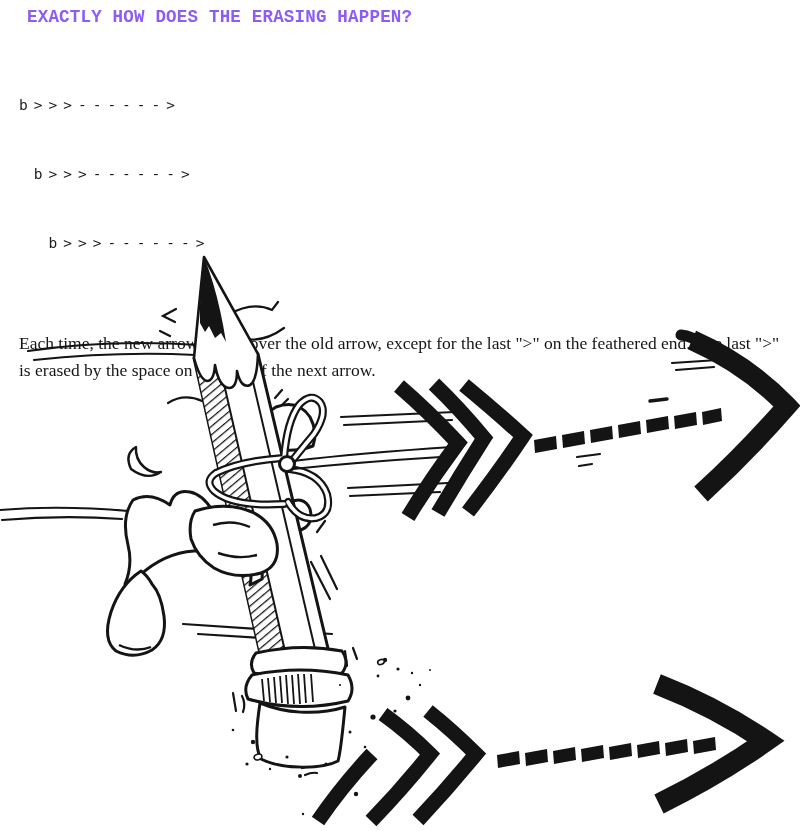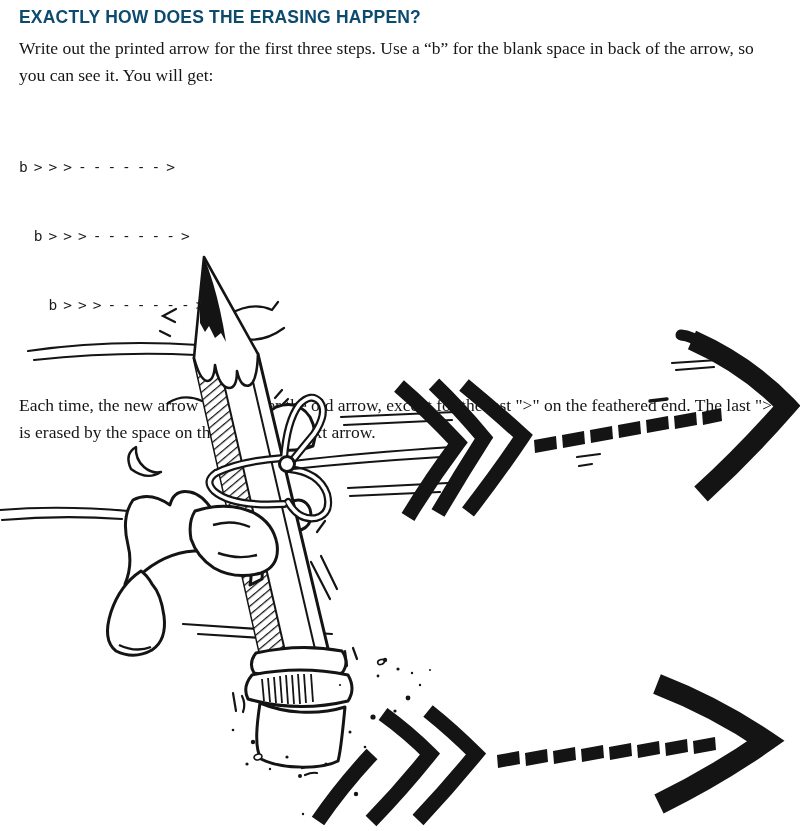--- a/index.html
+++ b/index.html
@@ -2,43 +2,42 @@
 <html><head>
 <meta charset="utf-8">
 <style>
   html,body{margin:0;padding:0;}
   body{
     width:800px;height:831px;background:#ffffff;color:#151515;
     font-family:"Liberation Serif",serif;overflow:hidden;position:relative;
   }
   .text-col{padding:7px 19px 0 19px;}
   .headline{
-    font-family:Liberation Sans, sans-serif;
+    font-family:Liberation Mono, monospace;
     font-size:17.5px;font-weight:700;letter-spacing:.2px;
-    margin:0 0 7px 0;color:#0c4a6e;
+    margin:0 0 7px 8px;color:#8b5cf6;
   }
   .body-para{
     font-size:17.5px;line-height:27px;width:764px;margin:0;color:#161616;
   }
   .code-listing{
     font-family:"DejaVu Sans Mono",monospace;
     font-size:14.5px;line-height:23px;letter-spacing:6px;
     margin:21px 0 0 0;white-space:pre;color:#1a1a1a;
   }
   .code-listing div{white-space:pre;}
   .explain-para{margin-top:29px;}
   .illustration-wrap{position:absolute;left:0;top:255px;width:800px;height:576px;}
   svg{display:block;}
 </style>
 </head>
 <body>
 
 <div class="text-col">
   <h1 class="headline">EXACTLY HOW DOES THE ERASING HAPPEN?</h1>
-  <p class="body-para">Write out the printed arrow for the first three steps. Use a “b” for the blank space in back of the arrow, so you can see it. You will get:</p>
   <div class="code-listing">
     <div>b&gt;&gt;&gt;------&gt;</div>
     <div> b&gt;&gt;&gt;------&gt;</div>
     <div>  b&gt;&gt;&gt;------&gt;</div>
   </div>
   <p class="body-para explain-para">Each time, the new arrow writes over the old arrow, except for the last "&gt;" on the feathered end. The last "&gt;" is erased by the space on the end of the next arrow.</p>
 </div>
 
 <div class="illustration-wrap">
 <svg width="800" height="576" viewBox="0 0 800 576" xmlns="http://www.w3.org/2000/svg">

